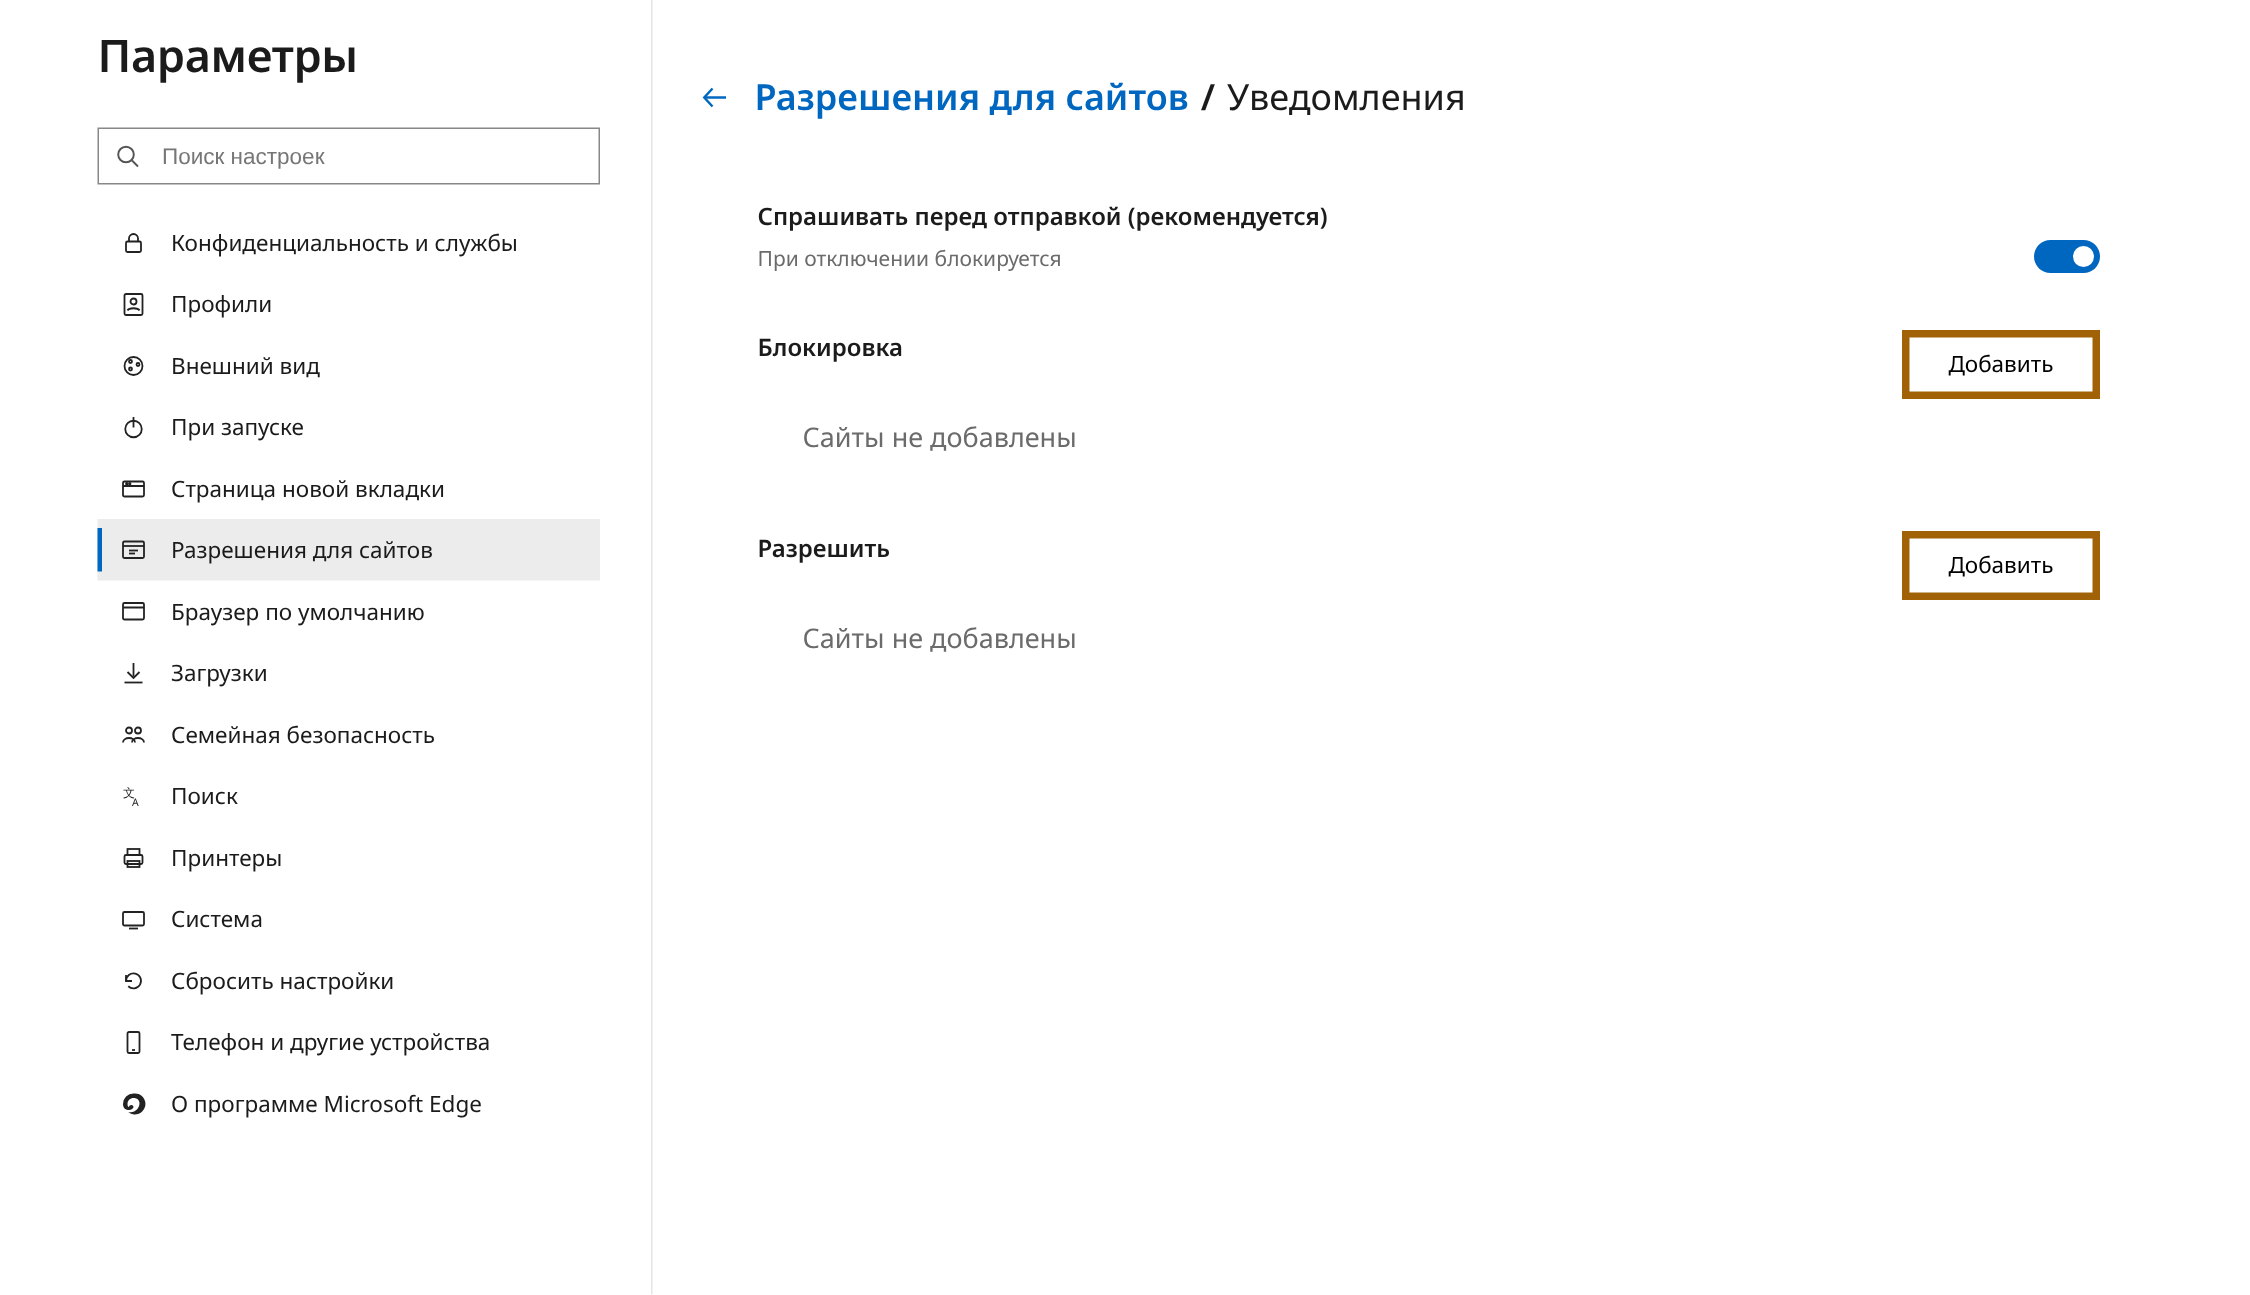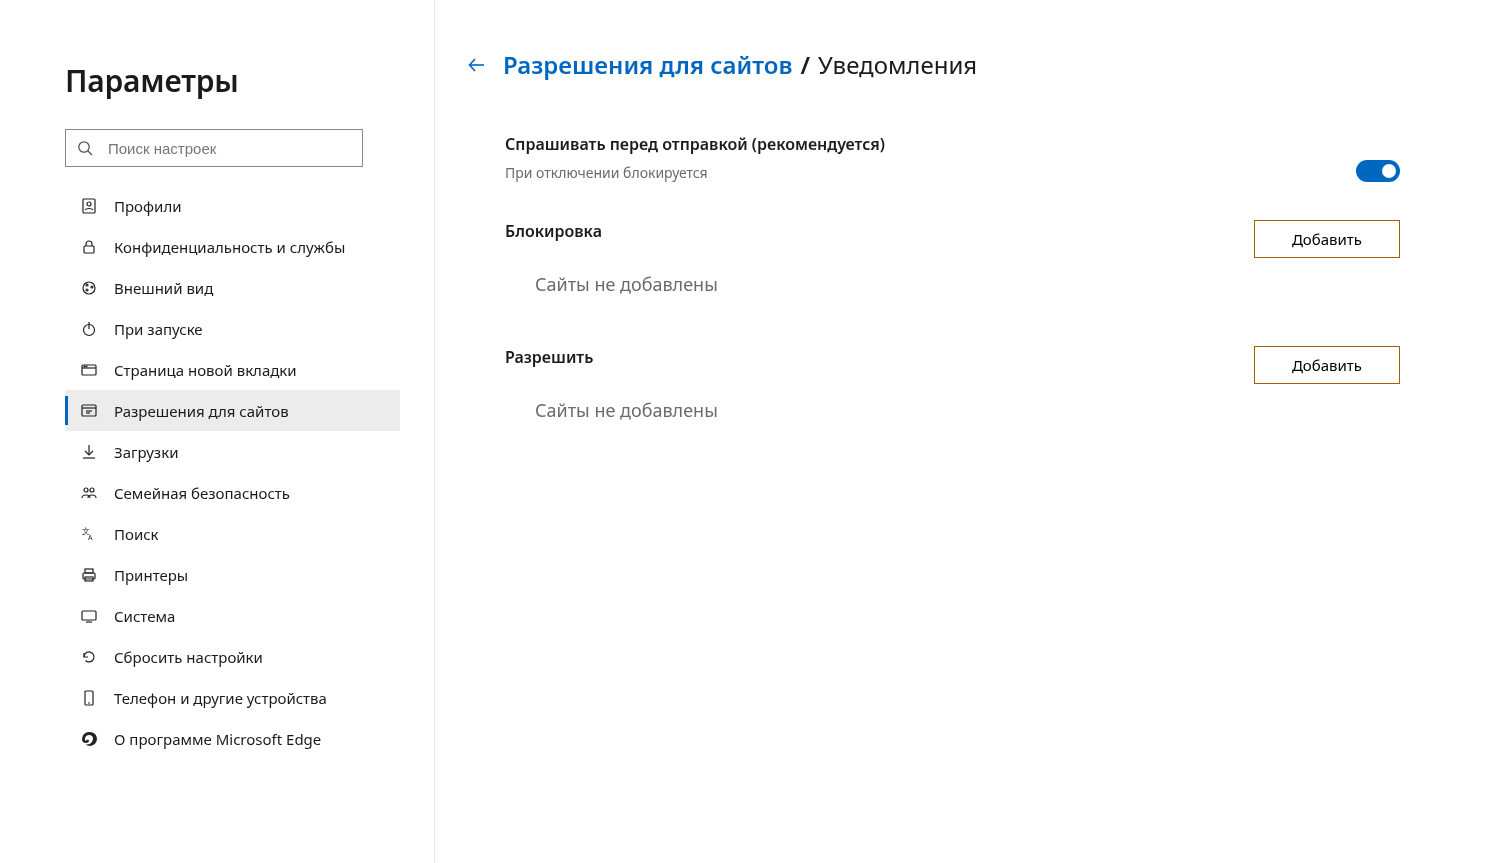--- a/index.html
+++ b/index.html
@@ -8,33 +8,33 @@
     font-size: 14px;
     color: #1b1b1b;
     background: #fff;
     width: 1500px;
     height: 863px;
     overflow: hidden;
     display: flex;
   }
   .sidebar {
     width: 435px;
-    padding: 60px 0 0 65px;
+    padding: 16px 0 0 65px;
     border-right: 1px solid #e5e5e5;
     height: 100%;
   }
   .sidebar-title {
     font-size: 30px;
     font-weight: 600;
     margin-bottom: 28px;
     letter-spacing: -0.2px;
   }
   .search-wrap {
     position: relative;
-    width: 298px;
+    width: 335px;
     margin-bottom: 18px;
   }
   .search-input {
     width: 100%;
     height: 38px;
     border: 1px solid #888;
     padding: 0 12px 0 42px;
     font-size: 15px;
     outline: none;
     background: #fff;
@@ -120,23 +120,23 @@
   }
   .section-row {
     display: flex;
     align-items: flex-start;
     justify-content: space-between;
     padding-left: 40px;
     margin-bottom: 14px;
   }
   .section-title { font-size: 16px; font-weight: 600; }
   .add-btn {
-    border: 1px solid #a16207;
+    border: 5px solid #a16207;
     background: #fff;
-    padding: 8px 37px;
+    padding: 8px 26px;
     font-size: 15px;
     cursor: pointer;
     font-family: inherit;
   }
   .empty-msg {
     padding-left: 70px;
     font-size: 18px;
     color: #6b6b6b;
     margin-bottom: 50px;
   }
@@ -155,35 +155,35 @@
           <line x1="11" y1="11" x2="15" y2="15"></line>
       </svg>
     </span>
     <input class="search-input" placeholder="Поиск настроек" style="">
   </div>
 
   <ul class="nav">
     <li class="nav-item">
       <span class="nav-icon">
         <svg viewBox="0 0 18 18" width="18" height="18" fill="none" stroke="#222" stroke-width="1.2">
+            <rect x="4" y="8" width="10" height="7" rx="1"></rect>
+            <path d="M6 8V6a3 3 0 016 0v2"></path>
+          </svg>
+      </span>
+      <span class="nav-label">Конфиденциальность и службы</span>
+    </li>
+    <li class="nav-item">
+      <span class="nav-icon">
+        <svg viewBox="0 0 18 18" width="18" height="18" fill="none" stroke="#222" stroke-width="1.2">
             <rect x="3" y="2" width="12" height="14" rx="1"></rect>
             <circle cx="9" cy="7" r="2"></circle>
             <path d="M5 13c1-2 7-2 8 0"></path>
           </svg>
       </span>
       <span class="nav-label">Профили</span>
-    </li>
-    <li class="nav-item">
-      <span class="nav-icon">
-        <svg viewBox="0 0 18 18" width="18" height="18" fill="none" stroke="#222" stroke-width="1.2">
-            <rect x="4" y="8" width="10" height="7" rx="1"></rect>
-            <path d="M6 8V6a3 3 0 016 0v2"></path>
-          </svg>
-      </span>
-      <span class="nav-label">Конфиденциальность и службы</span>
     </li>
     <li class="nav-item">
       <span class="nav-icon">
         <svg viewBox="0 0 18 18" width="18" height="18" fill="none" stroke="#222" stroke-width="1.2">
             <circle cx="9" cy="9" r="6"></circle>
             <circle cx="7" cy="6" r="1"></circle>
             <circle cx="12" cy="8" r="1"></circle>
             <circle cx="7" cy="11" r="1"></circle>
           </svg>
       </span>
@@ -212,20 +212,29 @@
     <li class="nav-item selected">
       <span class="nav-icon">
         <svg viewBox="0 0 18 18" width="18" height="18" fill="none" stroke="#222" stroke-width="1.2">
             <rect x="2" y="3" width="14" height="11" rx="1"></rect>
             <line x1="2" y1="6" x2="16" y2="6"></line>
             <line x1="6" y1="9" x2="12" y2="9"></line>
             <line x1="6" y1="11" x2="10" y2="11"></line>
           </svg>
       </span>
       <span class="nav-label">Разрешения для сайтов</span>
+    </li>
+    <li class="nav-item">
+      <span class="nav-icon">
+        <svg viewBox="0 0 18 18" width="18" height="18" fill="none" stroke="#222" stroke-width="1.2">
+            <rect x="2" y="3" width="14" height="11" rx="1"></rect>
+            <line x1="2" y1="6" x2="16" y2="6"></line>
+          </svg>
+      </span>
+      <span class="nav-label">Браузер по умолчанию</span>
     </li>
     <li class="nav-item">
       <span class="nav-icon">
         <svg viewBox="0 0 18 18" width="18" height="18" fill="none" stroke="#222" stroke-width="1.2">
             <line x1="9" y1="2" x2="9" y2="11"></line>
             <polyline points="5,8 9,12 13,8"></polyline>
             <line x1="3" y1="15" x2="15" y2="15"></line>
           </svg>
       </span>
       <span class="nav-label">Загрузки</span>

